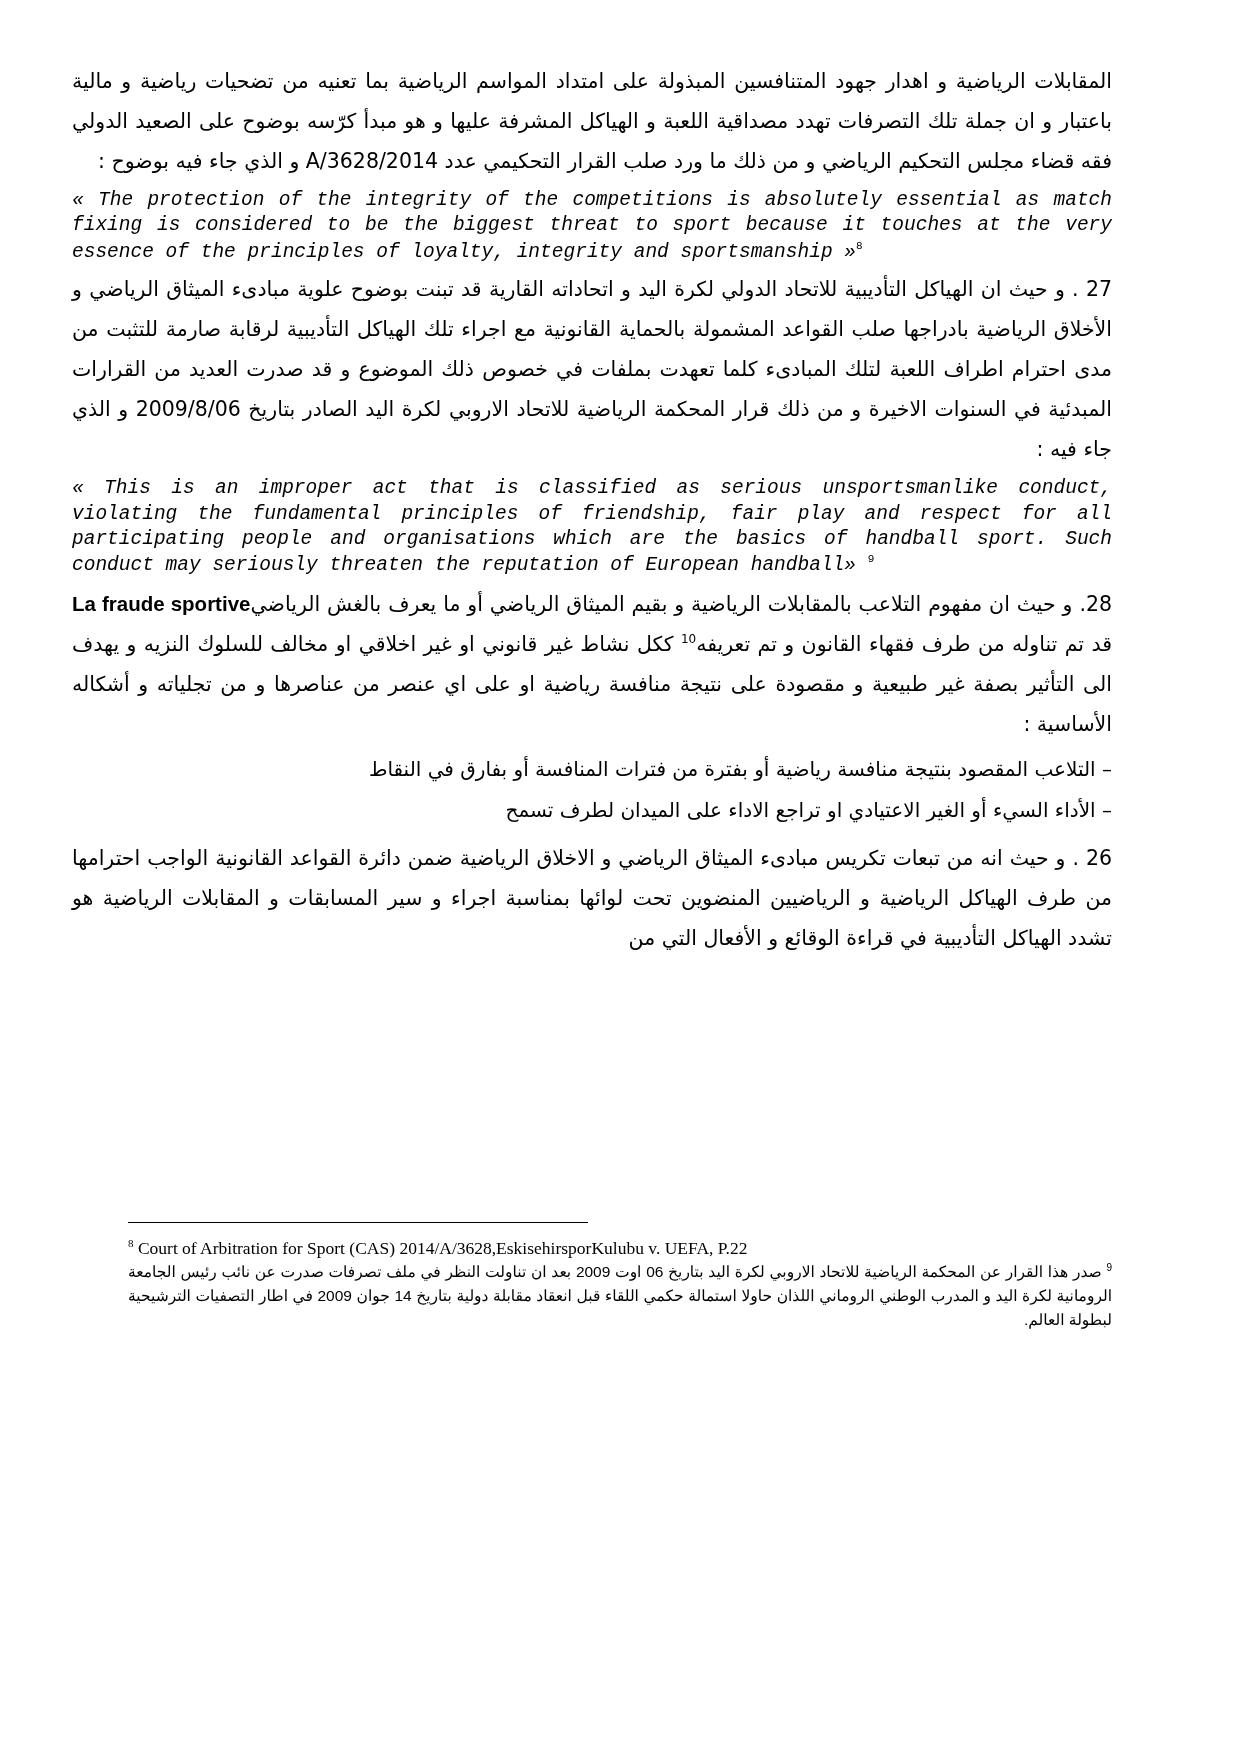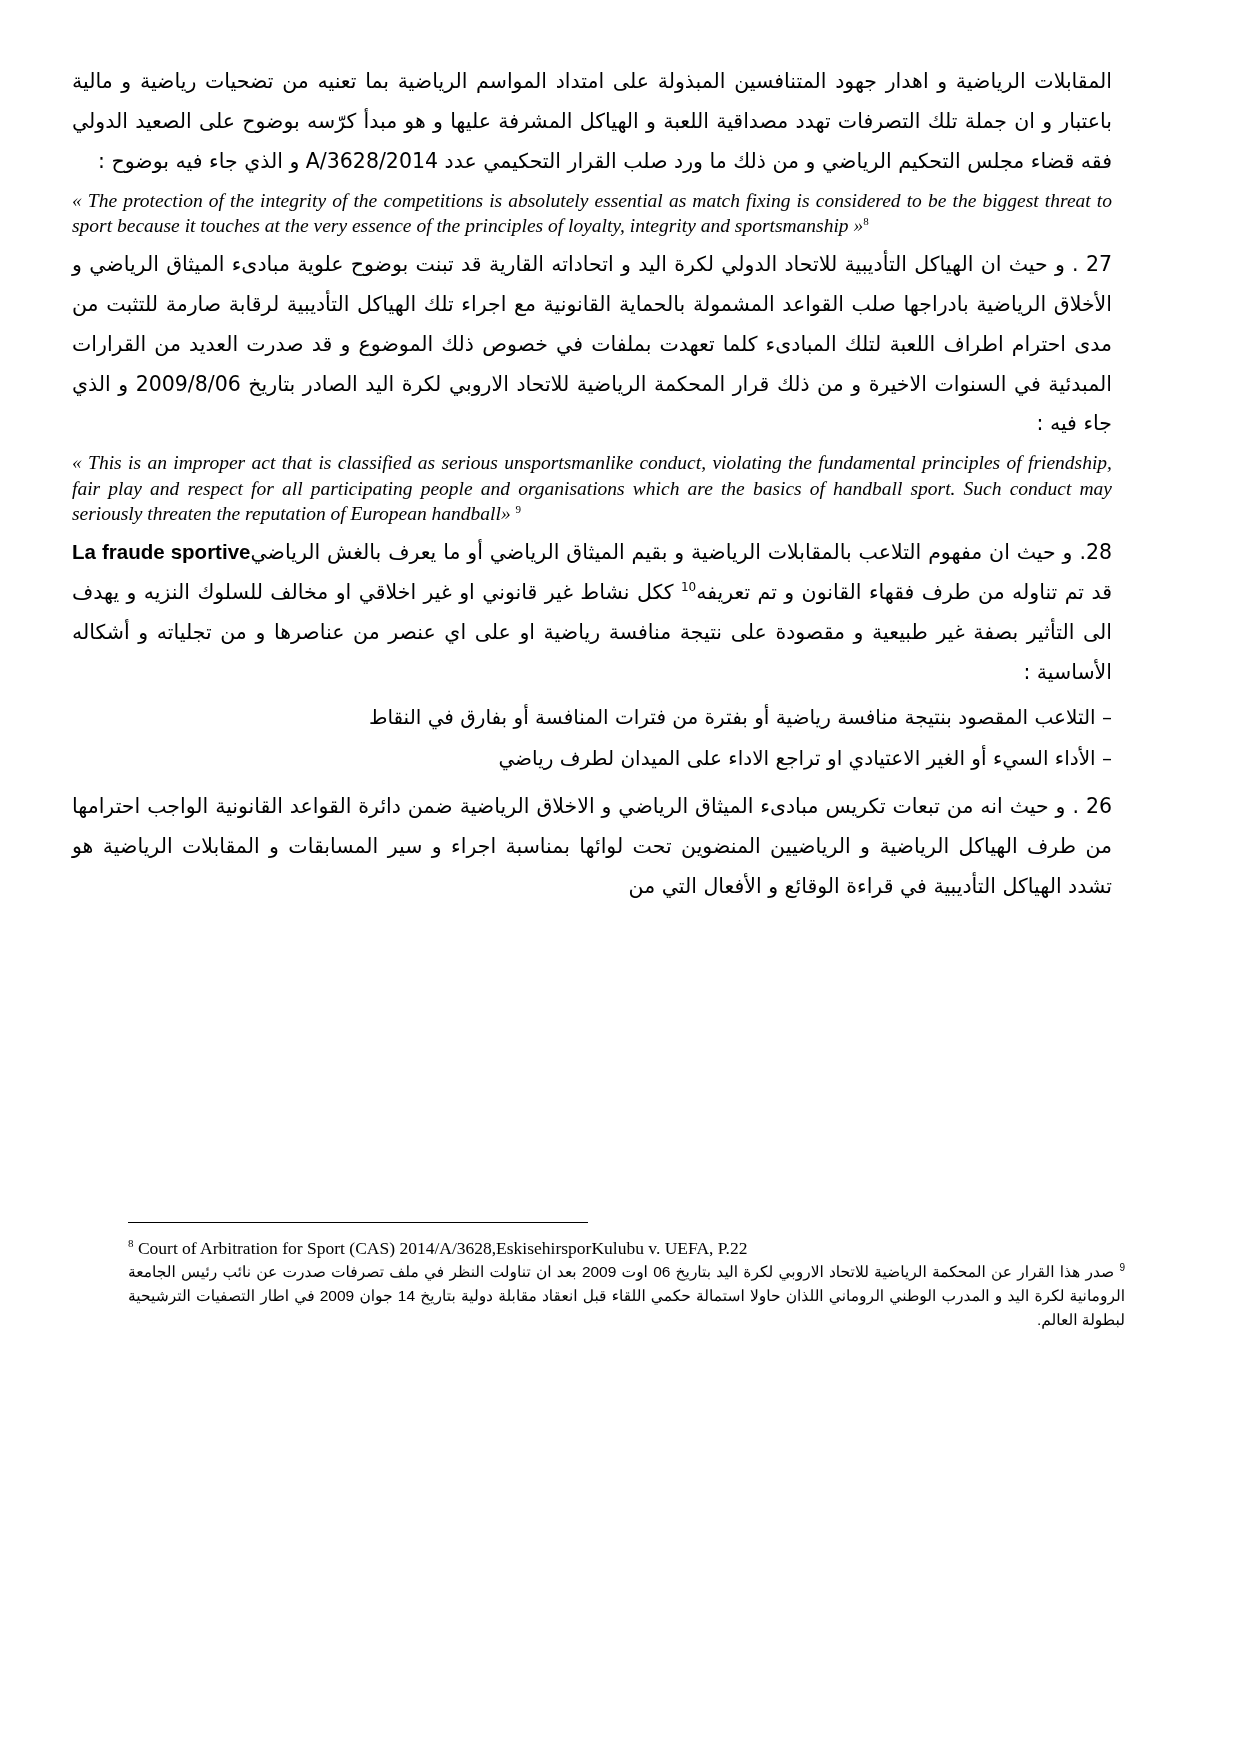--- a/index.html
+++ b/index.html
@@ -23,21 +23,21 @@
     text-align: justify;
     text-align-last: right;
     font-family: "DejaVu Sans", sans-serif;
     font-size: 20.5px;
     line-height: 1.95;
     margin: 0 0 2px 0;
   }
   .quote-en {
     direction: ltr;
     text-align: justify;
-    font-family: Liberation Serif, serif;
+    font-family: Liberation Mono, monospace;
     font-style: italic;
     font-size: 19.5px;
     line-height: 1.30;
     margin: 6px 0 6px 0;
   }
   .quote-en sup {
     font-style: normal;
     font-size: 11px;
     vertical-align: super;
   }
@@ -62,21 +62,21 @@
   .footnote-sep {
     position: absolute;
     left: 128px;
     top: 1222px;
     width: 460px;
     border-top: 1px solid #000;
   }
   .footnotes {
     position: absolute;
     left: 128px;
-    right: 115px;
+    right: 128px;
     top: 1236px;
   }
   .fn-lat {
     direction: ltr;
     text-align: left;
     font-family: "Liberation Serif", serif;
     font-size: 17.5px;
     line-height: 1.28;
     margin: 0 0 1px 0;
   }
@@ -104,21 +104,21 @@
 
   <p class="quote-en"><span>« The protection of the integrity of the competitions is absolutely essential as match fixing is considered to be the biggest threat to sport because it touches at the very essence of the principles of loyalty, integrity and sportsmanship »</span><sup>8</sup></p>
 
   <p class="ar">27 . و حيث ان الهياكل التأديبية للاتحاد الدولي لكرة اليد و اتحاداته القارية قد تبنت بوضوح علوية مبادىء الميثاق الرياضي و الأخلاق الرياضية بادراجها صلب القواعد المشمولة بالحماية القانونية مع اجراء تلك الهياكل التأديبية لرقابة صارمة للتثبت من مدى احترام اطراف اللعبة لتلك المبادىء كلما تعهدت بملفات في خصوص ذلك الموضوع و قد صدرت العديد من القرارات المبدئية في السنوات الاخيرة و من ذلك قرار المحكمة الرياضية للاتحاد الاروبي لكرة اليد الصادر بتاريخ 2009/8/06 و الذي جاء فيه :</p>
 
   <p class="quote-en"><span>« This is an improper act that is classified as serious unsportsmanlike conduct, violating the fundamental principles of friendship, fair play and respect for all participating people and organisations which are the basics of handball sport. Such conduct may seriously threaten the reputation of European handball» </span><sup>9</sup></p>
 
   <p class="ar"><span>28. و حيث ان مفهوم التلاعب بالمقابلات الرياضية و بقيم الميثاق الرياضي أو ما يعرف بالغش الرياضي</span><span class="lat">La fraude sportive</span><span> قد تم تناوله من طرف فقهاء القانون و تم تعريفه</span><sup class="fn">10</sup><span> ككل نشاط غير قانوني او غير اخلاقي او مخالف للسلوك النزيه و يهدف الى التأثير بصفة غير طبيعية و مقصودة على نتيجة منافسة رياضية او على اي عنصر من عناصرها و من تجلياته و أشكاله الأساسية :</span></p>
 
   <p class="bullet-ar mt6">– التلاعب المقصود بنتيجة منافسة رياضية أو بفترة من فترات المنافسة أو بفارق في النقاط</p>
-  <p class="bullet-ar">– الأداء السيء أو الغير الاعتيادي  او تراجع الاداء على الميدان لطرف رياضي</p>
+  <p class="bullet-ar">– الأداء السيء أو الغير الاعتيادي  او تراجع الاداء على الميدان لطرف تسمح</p>
 
   <p class="ar mt10">26 . و حيث انه من تبعات تكريس مبادىء الميثاق الرياضي و الاخلاق الرياضية ضمن دائرة القواعد القانونية الواجب احترامها من طرف الهياكل الرياضية و الرياضيين المنضوين تحت لوائها بمناسبة اجراء و سير المسابقات و المقابلات الرياضية هو تشدد الهياكل التأديبية في قراءة الوقائع و الأفعال التي من</p>
 
   <div class="footnote-sep"></div>
 
   <div class="footnotes">
     <p class="fn-lat"><sup>8</sup> <span>Court of Arbitration  for Sport (CAS) 2014/A/3628,EskisehirsporKulubu v. UEFA, P.22</span></p>
 
     <p class="fn-ar"><sup>9</sup> <span>صدر هذا القرار عن المحكمة الرياضية للاتحاد الاروبي لكرة اليد بتاريخ 06 اوت 2009 بعد ان تناولت النظر في ملف تصرفات صدرت عن نائب رئيس الجامعة الرومانية لكرة اليد و المدرب الوطني الروماني اللذان حاولا استمالة حكمي اللقاء قبل انعقاد مقابلة دولية بتاريخ 14 جوان 2009 في اطار التصفيات الترشيحية لبطولة العالم.</span></p>
 

